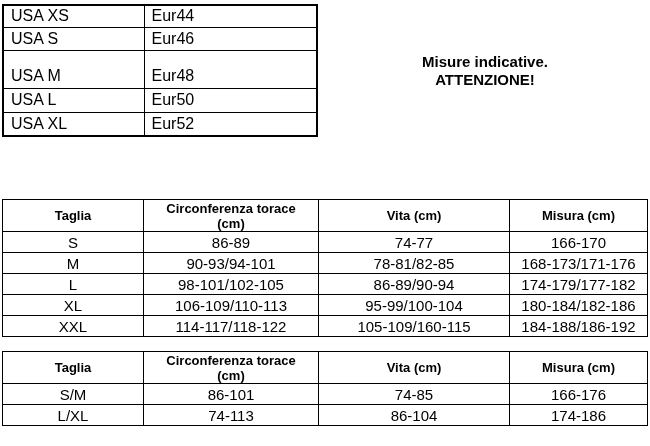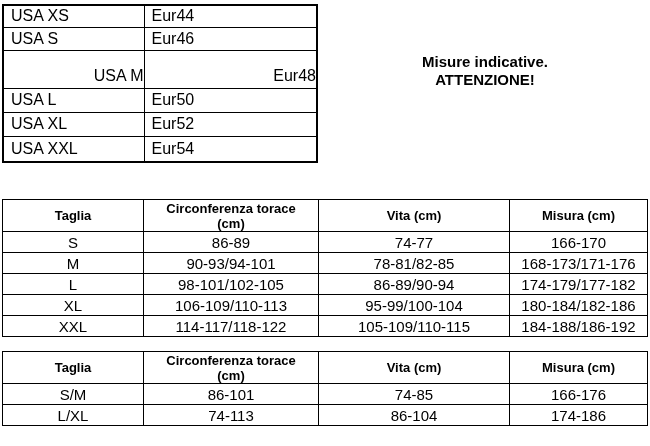--- a/index.html
+++ b/index.html
@@ -33,21 +33,20 @@
   }
   .t-top td {
     font-size: 16px;
     padding-left: 7px;
     vertical-align: middle;
     white-space: nowrap;
   }
   .t-top tr.tall td {
     vertical-align: bottom;
     padding-bottom: 3px;
-    text-align: right;
   }
 
   
   .attention {
     position: absolute;
     left: 355px;
     top: 53px;
     width: 260px;
     text-align: center;
     font-weight: bold;
@@ -103,24 +102,20 @@
       <td>USA M</td>
       <td>Eur48</td>
     </tr>
     <tr style="height:24px">
       <td>USA L</td>
       <td>Eur50</td>
     </tr>
     <tr style="height:24px">
       <td>USA XL</td>
       <td>Eur52</td>
-    </tr>
-    <tr style="height:26px">
-      <td>USA XXL</td>
-      <td>Eur54</td>
     </tr>
   </tbody>
     </table>
 
   <div class="attention">
     <div>Misure indicative.</div>
     <div>ATTENZIONE!</div>
   </div>
 
   <table class="t-meas t-mid">
@@ -158,21 +153,21 @@
     </tr>
     <tr>
       <td>XL</td>
       <td>106-109/110-113</td>
       <td>95-99/100-104</td>
       <td>180-184/182-186</td>
     </tr>
     <tr>
       <td>XXL</td>
       <td>114-117/118-122</td>
-      <td>105-109/110-115</td>
+      <td>105-109/160-115</td>
       <td>184-188/186-192</td>
     </tr>
   </tbody>
     </table>
 
   <table class="t-meas t-bot">
     <colgroup>
       <col style="width:141px">
         <col style="width:175px">
         <col style="width:191px">

